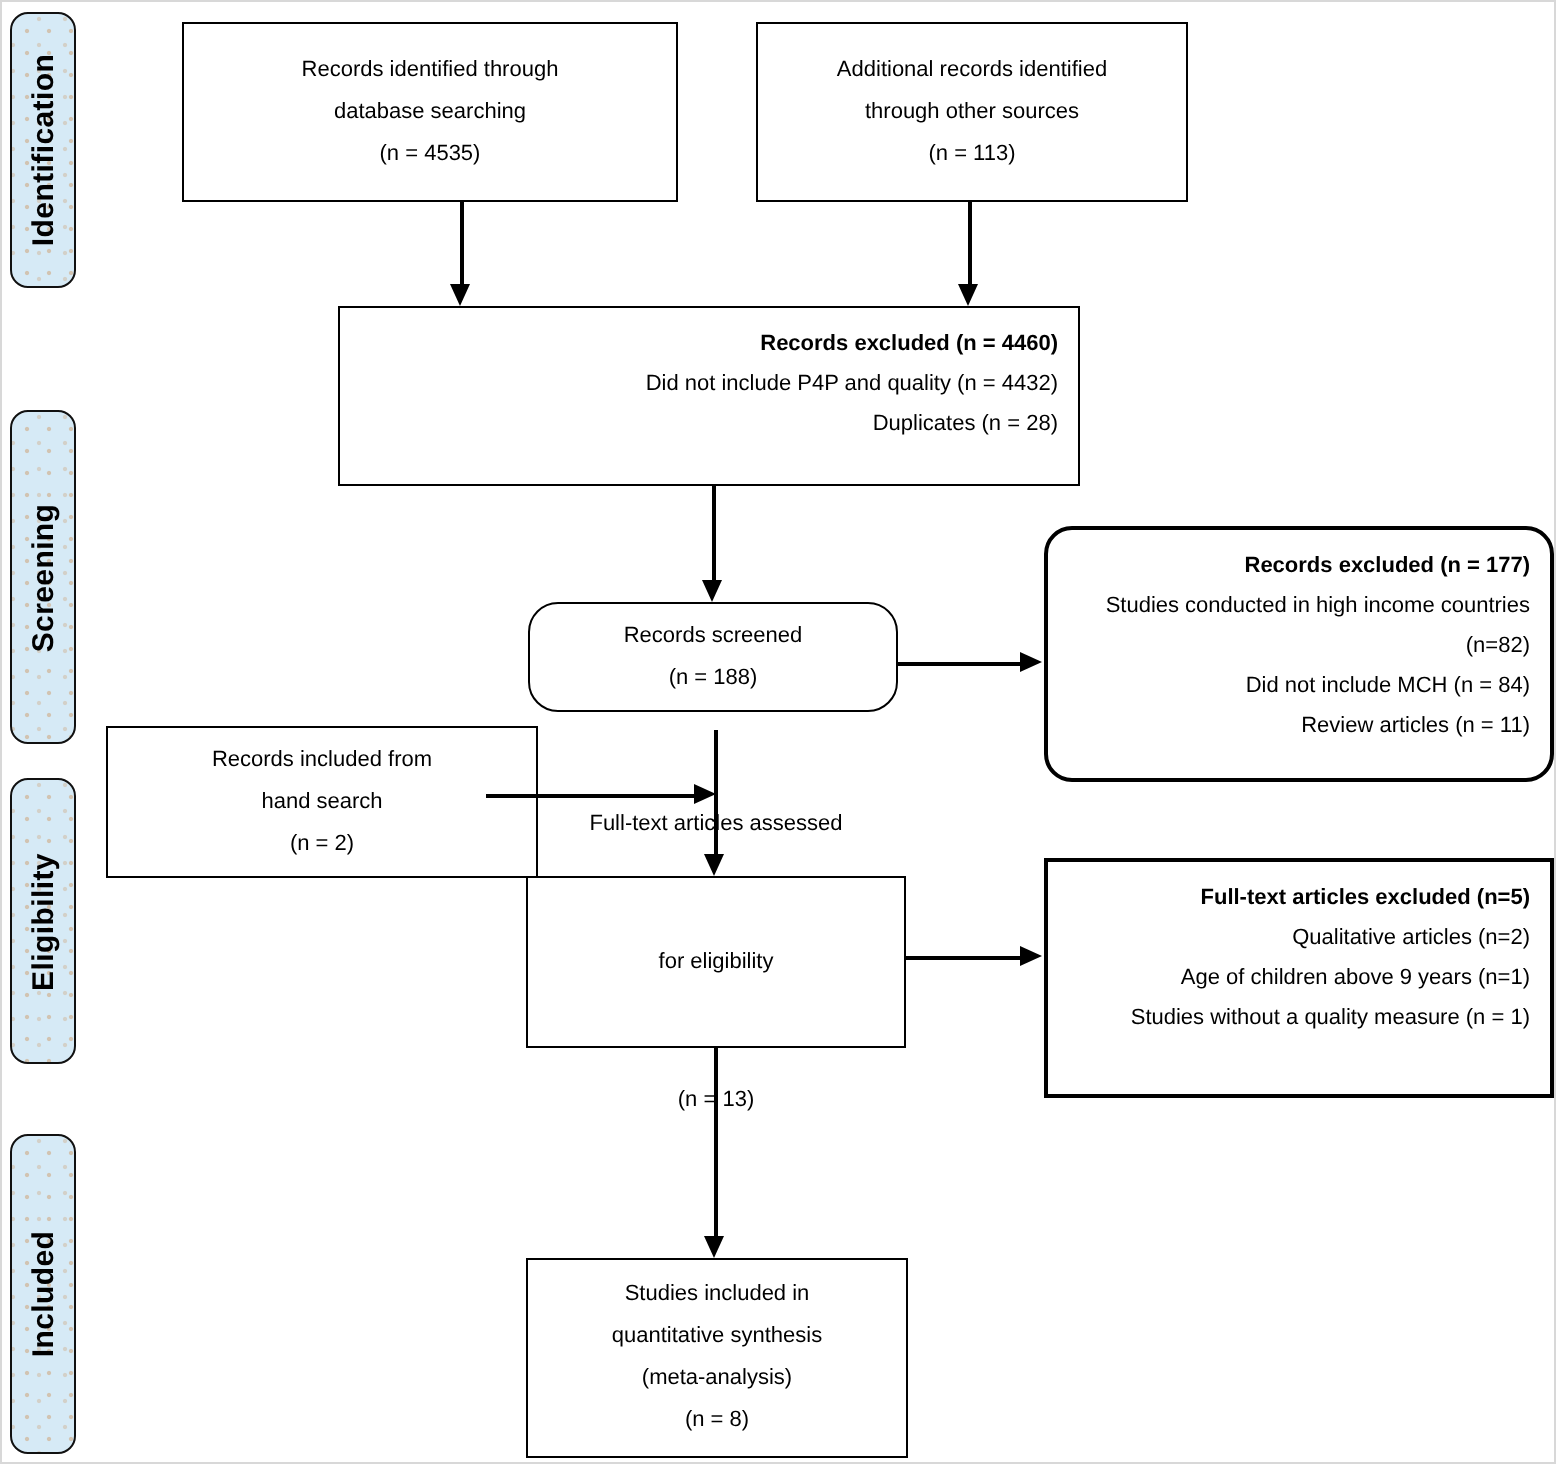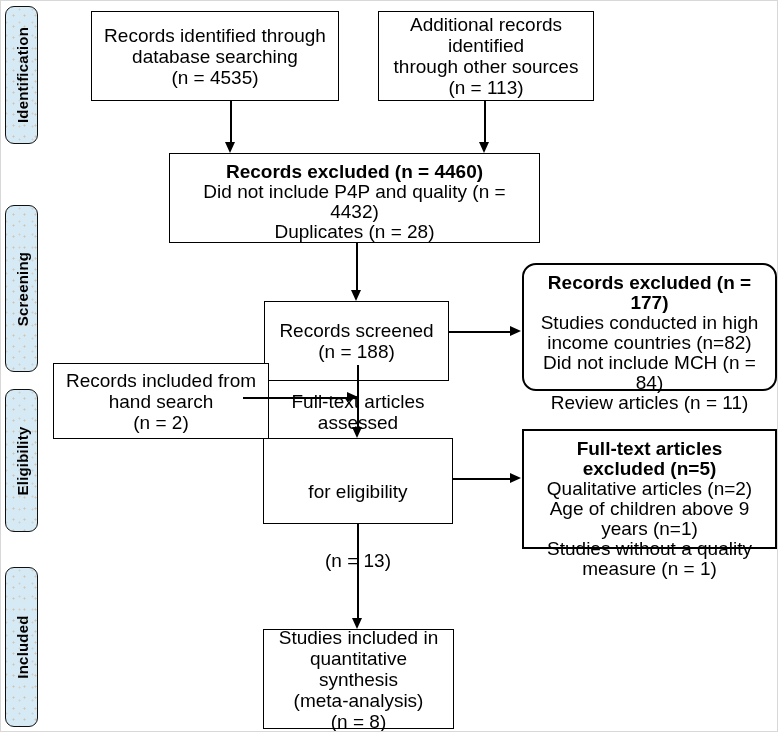--- a/index.html
+++ b/index.html
@@ -35,32 +35,32 @@
     font-weight:bold;
     font-size:15px;
     letter-spacing:0.2px;
   }
   
   .fbox{
     position:absolute;
     background:#ffffff;
     border:1.6px solid #000;
     box-sizing:border-box;
-    font-size:19px;
+    font-size:11px;
   }
   .fbox.center{
     display:flex;flex-direction:column;
     justify-content:center;align-items:center;
     text-align:center;
     line-height:21px;
     padding:2px 6px;
   }
   .fbox.listy{
     border-width:2px;
-    text-align:center;
+    text-align:right;
     line-height:20px;
     padding:8px 10px 6px 10px;
   }
   .fbox .hdr{font-weight:bold;}
   
   .vline,.hline{position:absolute;background:#000;}
   .vline{width:1.6px;}
   .hline{height:1.6px;}
   .ah-down{
     position:absolute;width:0;height:0;
@@ -103,21 +103,21 @@
     <div>through other sources</div>
     <div>(n = 113)</div>
   </div>
 
   <div class="fbox listy" style="left:168px;top:152px;width:371px;height:90px;border-width:1.6px;">
     <div class="hdr">Records excluded (n = 4460)</div>
     <div>Did not include P4P and quality (n = 4432)</div>
     <div>Duplicates (n = 28)</div>
   </div>
 
-  <div class="fbox center" style="left:263px;top:300px;width:185px;height:80px;">
+  <div class="fbox center" style="left:263px;top:300px;width:185px;height:55px;border-radius:15px;">
     <div>Records screened</div>
     <div>(n = 188)</div>
   </div>
 
   <div class="fbox listy" style="left:521px;top:262px;width:255px;height:128px;border-radius:14px;">
     <div class="hdr">Records excluded (n = 177)</div>
     <div>Studies conducted in high income countries (n=82)</div>
     <div>Did not include MCH (n = 84)</div>
     <div>Review articles (n = 11)</div>
   </div>

